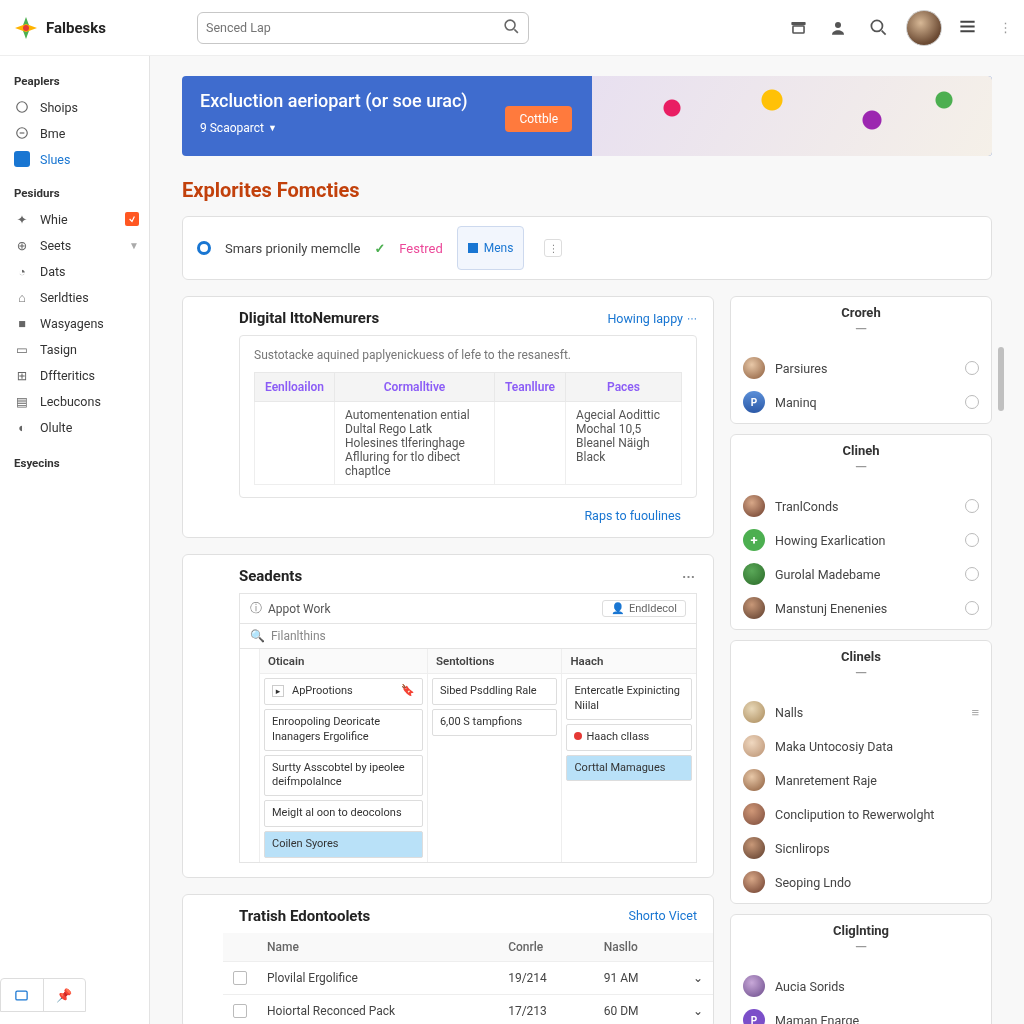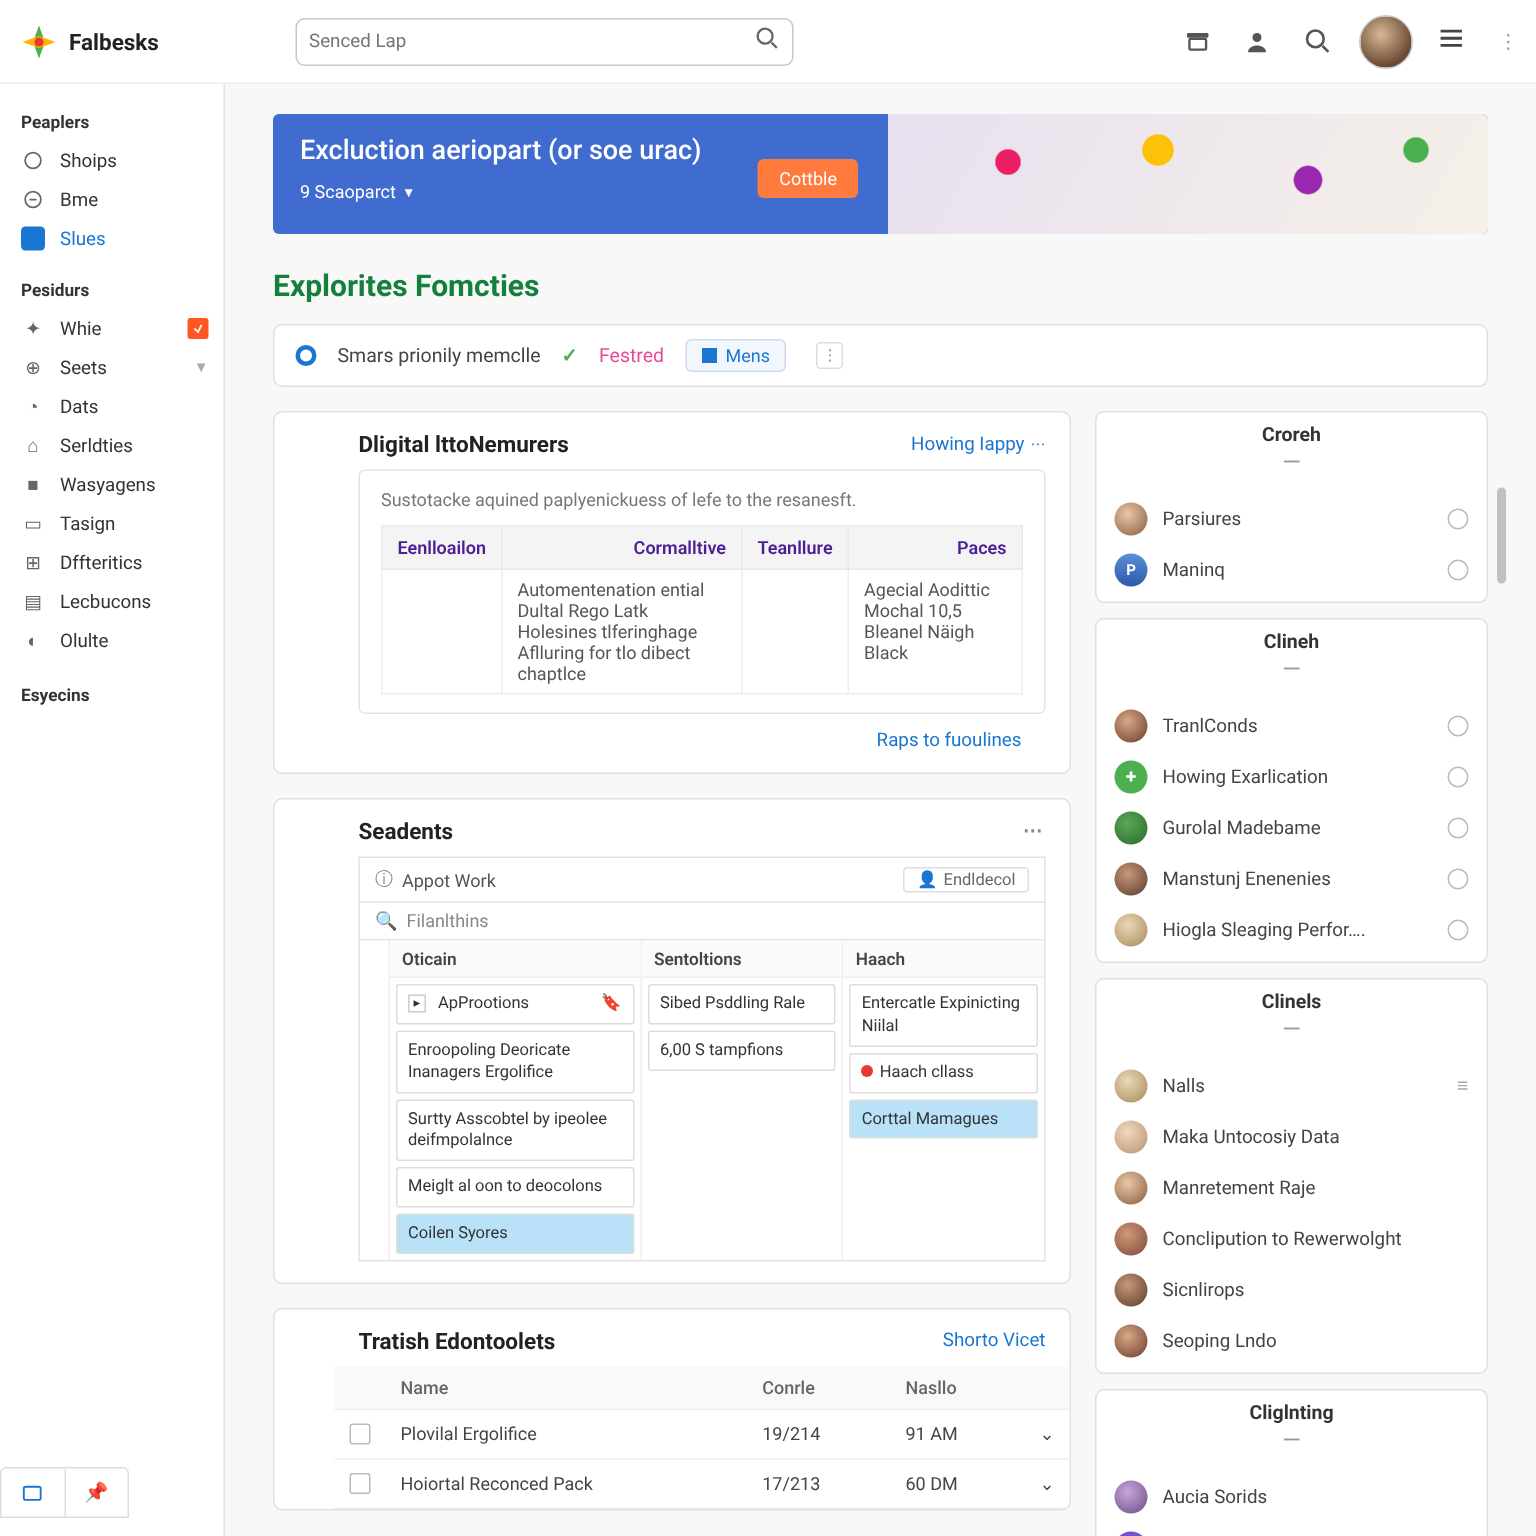--- a/index.html
+++ b/index.html
@@ -33,43 +33,43 @@
 .banner-title { font-size: 18px; font-weight: 500; }
 .banner-sub { font-size: 12px; margin-top: 10px; display:flex; align-items:center; gap:4px;}
 .banner-btn { position: absolute; right: 420px; top: 30px; background: #ff7a3d; color: #fff; border: none; border-radius: 4px; padding: 6px 14px; font-size: 12px; cursor: pointer; }
 .banner-img { width: 400px; height: 100%; background: linear-gradient(120deg,#e8e0f0,#f5f0e8); position: relative; }
 .banner-img::before{content:"";position:absolute;inset:0;background:
  radial-gradient(circle at 20% 40%,#e91e63 0 8px,transparent 9px),
  radial-gradient(circle at 45% 30%,#ffc107 0 10px,transparent 11px),
  radial-gradient(circle at 70% 55%,#9c27b0 0 9px,transparent 10px),
  radial-gradient(circle at 88% 30%,#4caf50 0 8px,transparent 9px);}
 
-.page-title { font-size: 20px; font-weight: 700; margin-bottom: 14px; color:#15803d;}
+.page-title { font-size: 20px; font-weight: 700; margin-bottom: 14px; color:#c2410c;}
 
 .filter-bar { background: #fff; border: 1px solid #e0e0e0; border-radius: 6px; padding: 9px 14px; display: flex; align-items: center; gap: 14px; margin-bottom: 16px; }
 .radio-dot{width:14px;height:14px;border:3px solid #1976d2;border-radius:50%;}
 .check-mark{color:#4caf50;font-weight:700;}
-.pill { background: #f2f6fd; border: 1px solid #cdd9ee; border-radius: 4px; padding: 3px 10px; display: flex; align-items:center; gap:6px; font-size:12px;color:#1976d2; cursor:pointer;}
+.pill { background: #f2f6fd; border: 1px solid #cdd9ee; border-radius: 4px; padding: 14px 10px; display: flex; align-items:center; gap:6px; font-size:12px;color:#1976d2; cursor:pointer;}
 .pill .sq{width:10px;height:10px;background:#1976d2;}
 .more-btn{margin-left:6px;width:18px;height:18px;border:1px solid #ddd;border-radius:3px;display:flex;align-items:center;justify-content:center;cursor:pointer;color:#888;font-size:10px;}
 
 .content-row { display:flex; gap:16px; }
 .content-main{ flex:1; }
 .content-side{ width:262px; }
 
 .card { background:#fff; border:1px solid #e0e0e0; border-radius:6px; margin-bottom:16px;padding-left:40px; }
 .card-head{ display:flex; justify-content:space-between; align-items:center; padding:12px 16px 8px;}
 .card-title{ font-weight:700; font-size:15px; color:#222;}
 .card-link{ color:#1976d2; font-size:12.5px; cursor:pointer; display:flex;align-items:center;gap:4px;}
 .card-body{ padding:0 16px 14px; }
 
 .inner-card{ border:1px solid #e4e4e4; border-radius:4px; padding:12px 14px;}
 .inner-desc{ font-size:12px; color:#777; margin-bottom:10px;}
 .tbl{ width:100%; border-collapse:collapse; font-size:12px;}
-.tbl th{ background:#f4f4f4; text-align:right; padding:7px 10px; color:#4c1d95;font-weight:600; border:1px solid #e8e8e8;}
+.tbl th{ background:#f4f4f4; text-align:center; padding:7px 10px; color:#8b5cf6;font-weight:600; border:1px solid #e8e8e8;}
 .tbl td{ padding:6px 10px; color:#555; vertical-align:top; border-left:1px solid #eee;border-right:1px solid #eee;border-bottom:1px solid #eee;}
 .refs{ color:#1976d2; font-size:12.5px; text-align:right; padding:10px 16px 0 0; cursor:pointer;}
 
 .card .dots{cursor:pointer;color:#888;letter-spacing:2px;font-weight:700;}
 
 .sub-header-row{ display:flex; justify-content:space-between; align-items:center; border:1px solid #e4e4e4; padding:6px 10px; font-size:12px;}
 .sub-header-row .lh{display:flex;align-items:center;gap:6px;color:#555;}
 .tag-chip{border:1px solid #ddd;border-radius:3px;padding:1px 8px;font-size:11px;display:flex;align-items:center;gap:4px;color:#666;}
 .filter-row{border:1px solid #e4e4e4;border-top:none;padding:5px 10px;font-size:12px;color:#888;display:flex;align-items:center;gap:6px;}
 
@@ -439,25 +439,20 @@
                 <div class="side-row">
                   <div class="av av5"></div>
                   <span>Gurolal Madebame</span>
                   <span class="ring"></span>
                 </div>
                 <div class="side-row">
                   <div class="av av6"></div>
                   <span>Manstunj Enenenies</span>
                   <span class="ring"></span>
                 </div>
-                <div class="side-row">
-                  <div class="av av7"></div>
-                  <span>Hiogla Sleaging Perfor….</span>
-                  <span class="ring"></span>
-                </div>
               </div>
             </div>
             <div class="side-card">
               <div class="side-card-h">
                 <span>Clinels</span>
                 <span class="collapse">—</span>
               </div>
               <div class="side-list">
                 <div class="side-row">
                   <div class="av av7"></div>

